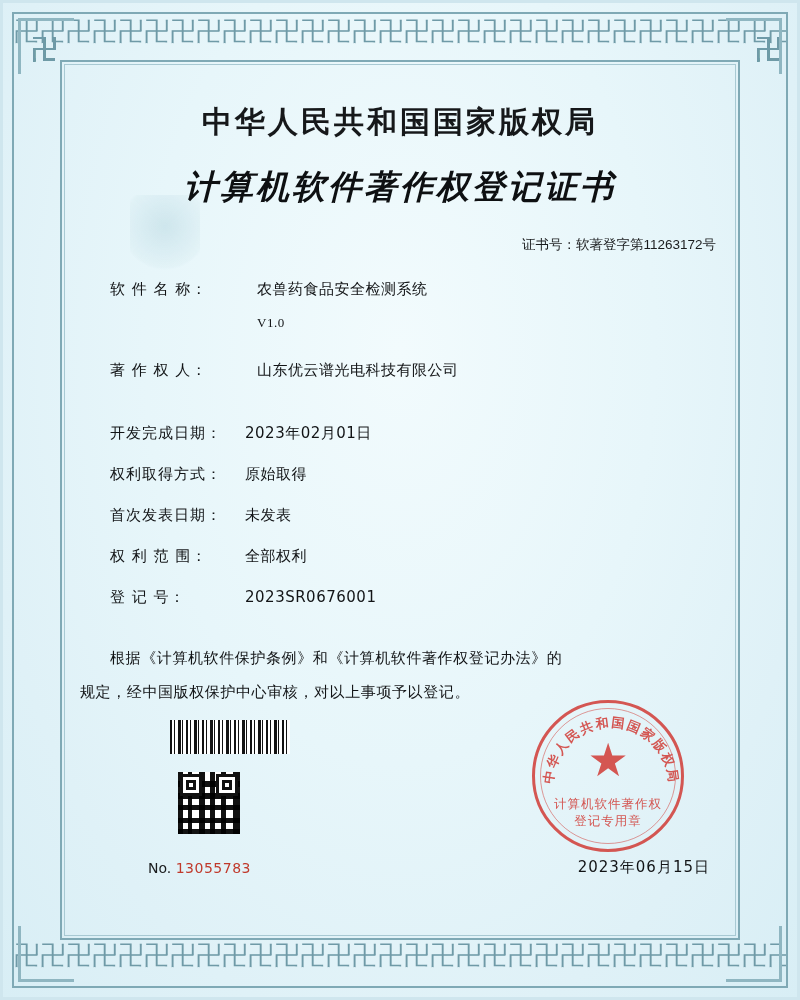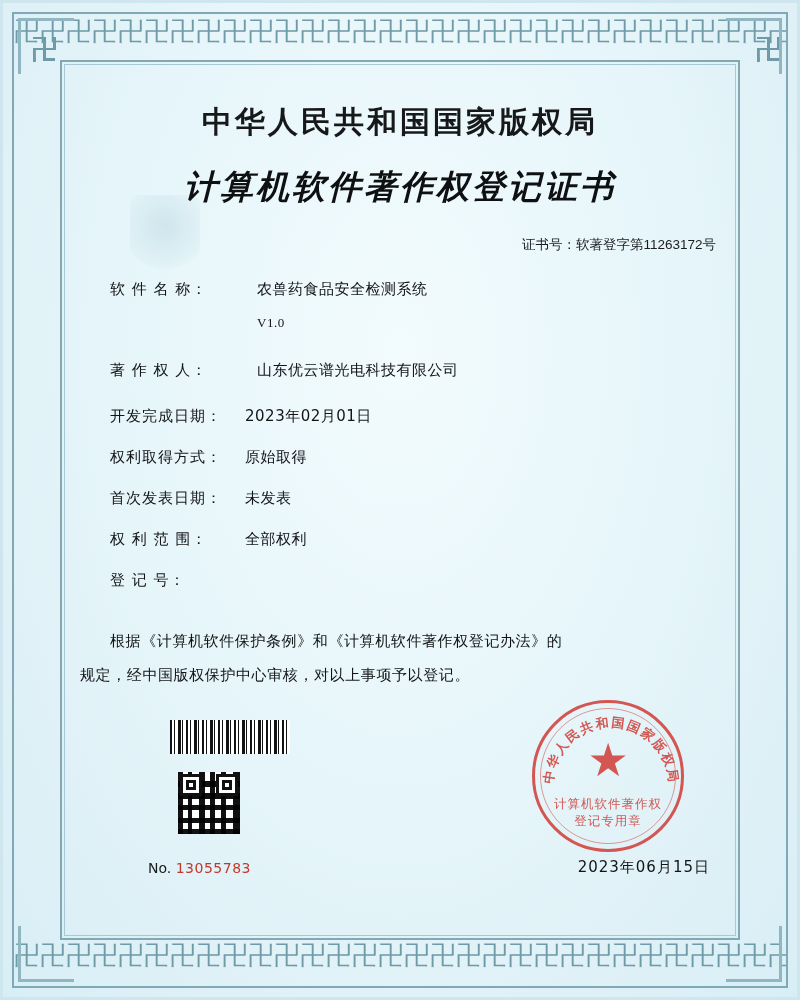--- a/index.html
+++ b/index.html
@@ -169,21 +169,21 @@
     letter-spacing: 0.5px;
   }
   .field-value .ver {
     display: block;
     margin-top: 16px;
     font-family: Liberation Serif, serif;
     font-size: 13px;
   }
 
   .gap-lg { margin-top: 30px; }
-  .gap-xl { margin-top: 27px; }
+  .gap-xl { margin-top: 44px; }
 
   .fields-lower .field-row { margin-bottom: 22px; }
   .fields-lower .field-label { width: 118px; flex: 0 0 118px; }
 
   .statement {
     margin-top: 34px;
     font-size: 15px;
     line-height: 34px;
     color: #121416;
     letter-spacing: 0.6px;
@@ -374,20 +374,21 @@
       <div class="field-row">
         <div class="field-label">首次发表日期：</div>
         <div class="field-value">未发表</div>
       </div>
       <div class="field-row">
         <div class="field-label">权 利 范 围：</div>
         <div class="field-value">全部权利</div>
       </div>
       <div class="field-row">
         <div class="field-label">登 记 号：</div>
+        <div class="field-value">2023SR0676001</div>
       </div>
     </div>
 
     <div class="statement">
       <span class="indent">根据《计算机软件保护条例》和《计算机软件著作权登记办法》的</span>
       <span>规定，经中国版权保护中心审核，对以上事项予以登记。</span>
     </div>
 
     <div class="barcode"></div>
     <div class="qr"></div>

